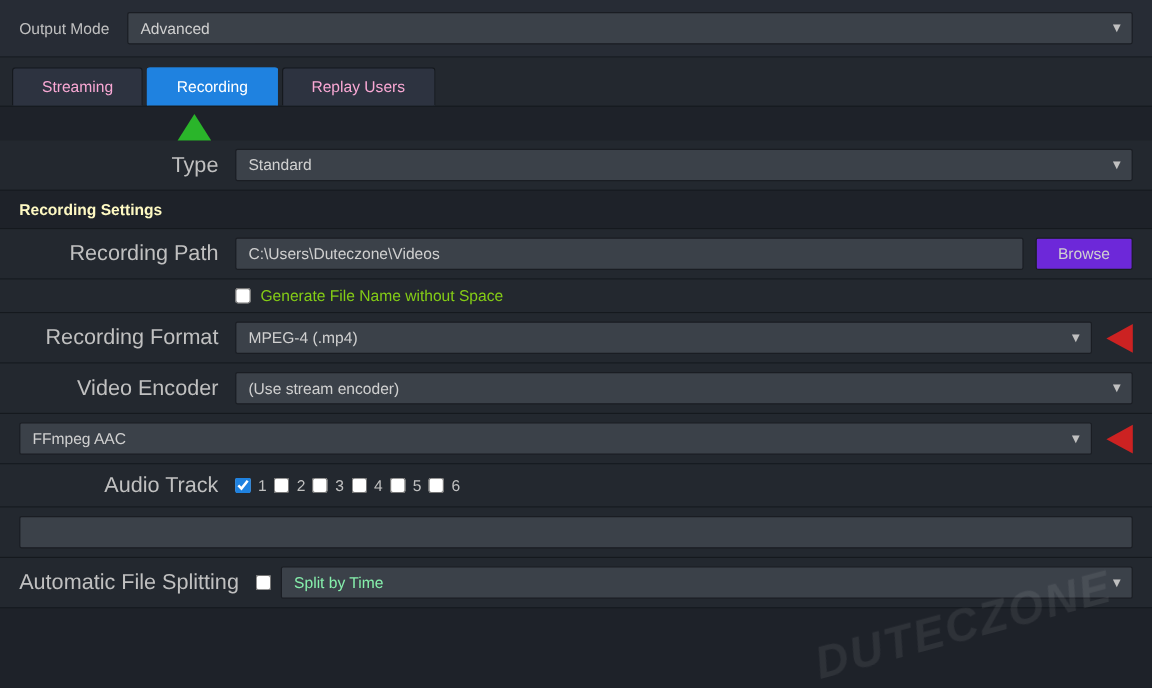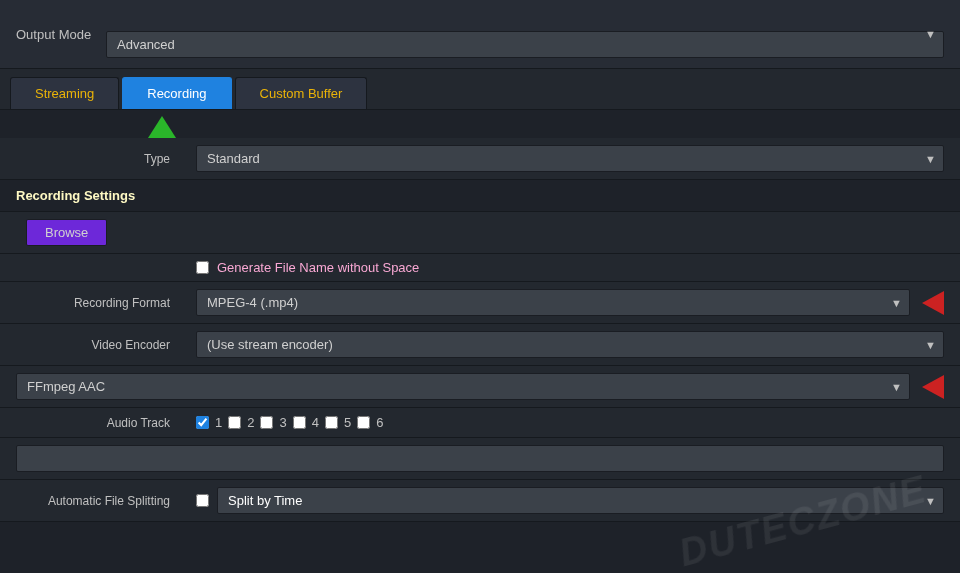--- a/index.html
+++ b/index.html
@@ -31,21 +31,20 @@
     .select-control {
       width: 100%;
       background-color: #3b4149;
       color: #d0d0d0;
       border: 1px solid #1a1d23;
       padding: 5px 30px 5px 10px;
       appearance: none;
       font-size: 13px;
       cursor: pointer;
       border-radius: 2px;
-      margin-top: 21px;
     }
     .select-arrow {
       position: absolute;
       right: 8px;
       top: 50%;
       transform: translateY(-50%);
       color: #c0c0c0;
       pointer-events: none;
       font-size: 11px;
     }
@@ -56,21 +55,21 @@
       background-color: #23282f;
       border-bottom: 1px solid #15191e;
       padding: 8px 10px 0 10px;
       align-items: flex-end;
       position: relative;
     }
     .tab {
       padding: 8px 24px;
       cursor: pointer;
       background-color: #2d3340;
-      color: #eab308;
+      color: #f9a8d4;
       border: 1px solid #15191e;
       border-bottom: none;
       margin-right: 3px;
       border-radius: 3px 3px 0 0;
       font-size: 13px;
     }
     .tab.active {
       background-color: #1f82e0;
       color: #fff;
       border-color: #1f82e0;
@@ -98,22 +97,22 @@
       display: flex;
       align-items: center;
       padding: 7px 16px;
       background-color: #23282f;
       border-bottom: 1px solid #15191e;
     }
     .form-label {
       min-width: 180px;
       text-align: right;
       color: #c0c0c0;
-      padding-right: 26px;
-      font-size: 12px;
+      padding-right: 14px;
+      font-size: 18px;
     }
     .form-content {
       flex: 1;
       display: flex;
       align-items: center;
     }
     .text-input {
       flex: 1;
       background-color: #3b4149;
       border: 1px solid #1a1d23;
@@ -135,21 +134,21 @@
     }
 
     .checkbox-row {
       display: flex;
       align-items: center;
       padding: 6px 16px 6px 196px;
       background-color: #23282f;
       border-bottom: 1px solid #15191e;
     }
     .checkbox-label {
-      color: #f9a8d4;
+      color: #84cc16;
       font-size: 13px;
       margin-left: 8px;
     }
 
     .select-full {
       flex: 1;
       background-color: #3b4149;
       color: #d0d0d0;
       border: 1px solid #1a1d23;
       padding: 5px 30px 5px 10px;
@@ -233,21 +232,21 @@
     <select class="select-control">
       <option>Advanced</option>
     </select>
     <span class="select-arrow">▼</span>
   </div>
 </div>
 
 <div class="tabs-container">
   <div class="tab">Streaming</div>
   <div class="tab active">Recording</div>
-  <div class="tab">Custom Buffer</div>
+  <div class="tab">Replay Users</div>
 </div>
 
 <div style="display:flex; align-items:center; justify-content:flex-start; padding: 6px 0 0 148px; background:#1e2229;">
   <div class="green-arrow"></div>
 </div>
 
 <div class="form-row">
   <span class="form-label">Type</span>
   <div class="form-content">
     <div class="select-row-wrapper">
@@ -255,21 +254,23 @@
         <option>Standard</option>
       </select>
       <span class="select-arrow">▼</span>
     </div>
   </div>
 </div>
 
 <div class="section-header">Recording Settings</div>
 
 <div class="form-row">
-  <div class="form-content">
+  <span class="form-label">Recording Path</span>
+  <div class="form-content">
+    <input type="text" class="text-input" value="C:\Users\Duteczone\Videos" style="">
     <button class="browse-btn">Browse</button>
   </div>
 </div>
 
 <div class="checkbox-row">
   <input type="checkbox" style="">
   <span class="checkbox-label">Generate File Name without Space</span>
 </div>
 
 <div class="form-row">
@@ -337,21 +338,21 @@
   <div class="form-content">
     <input type="text" class="text-input" value="" style="">
   </div>
 </div>
 
 <div class="form-row">
   <span class="form-label">Automatic File Splitting</span>
   <div class="form-content">
     <input type="checkbox" style="margin-right: 8px;">
     <div class="select-row-wrapper">
-      <select class="select-full" style="color:#ffffff;">
+      <select class="select-full" style="color:#86efac;">
         <option>Split by Time</option>
       </select>
       <span class="select-arrow">▼</span>
     </div>
   </div>
 </div>
 
 <div class="watermark">DUTECZONE</div>
 
 </body></html>

